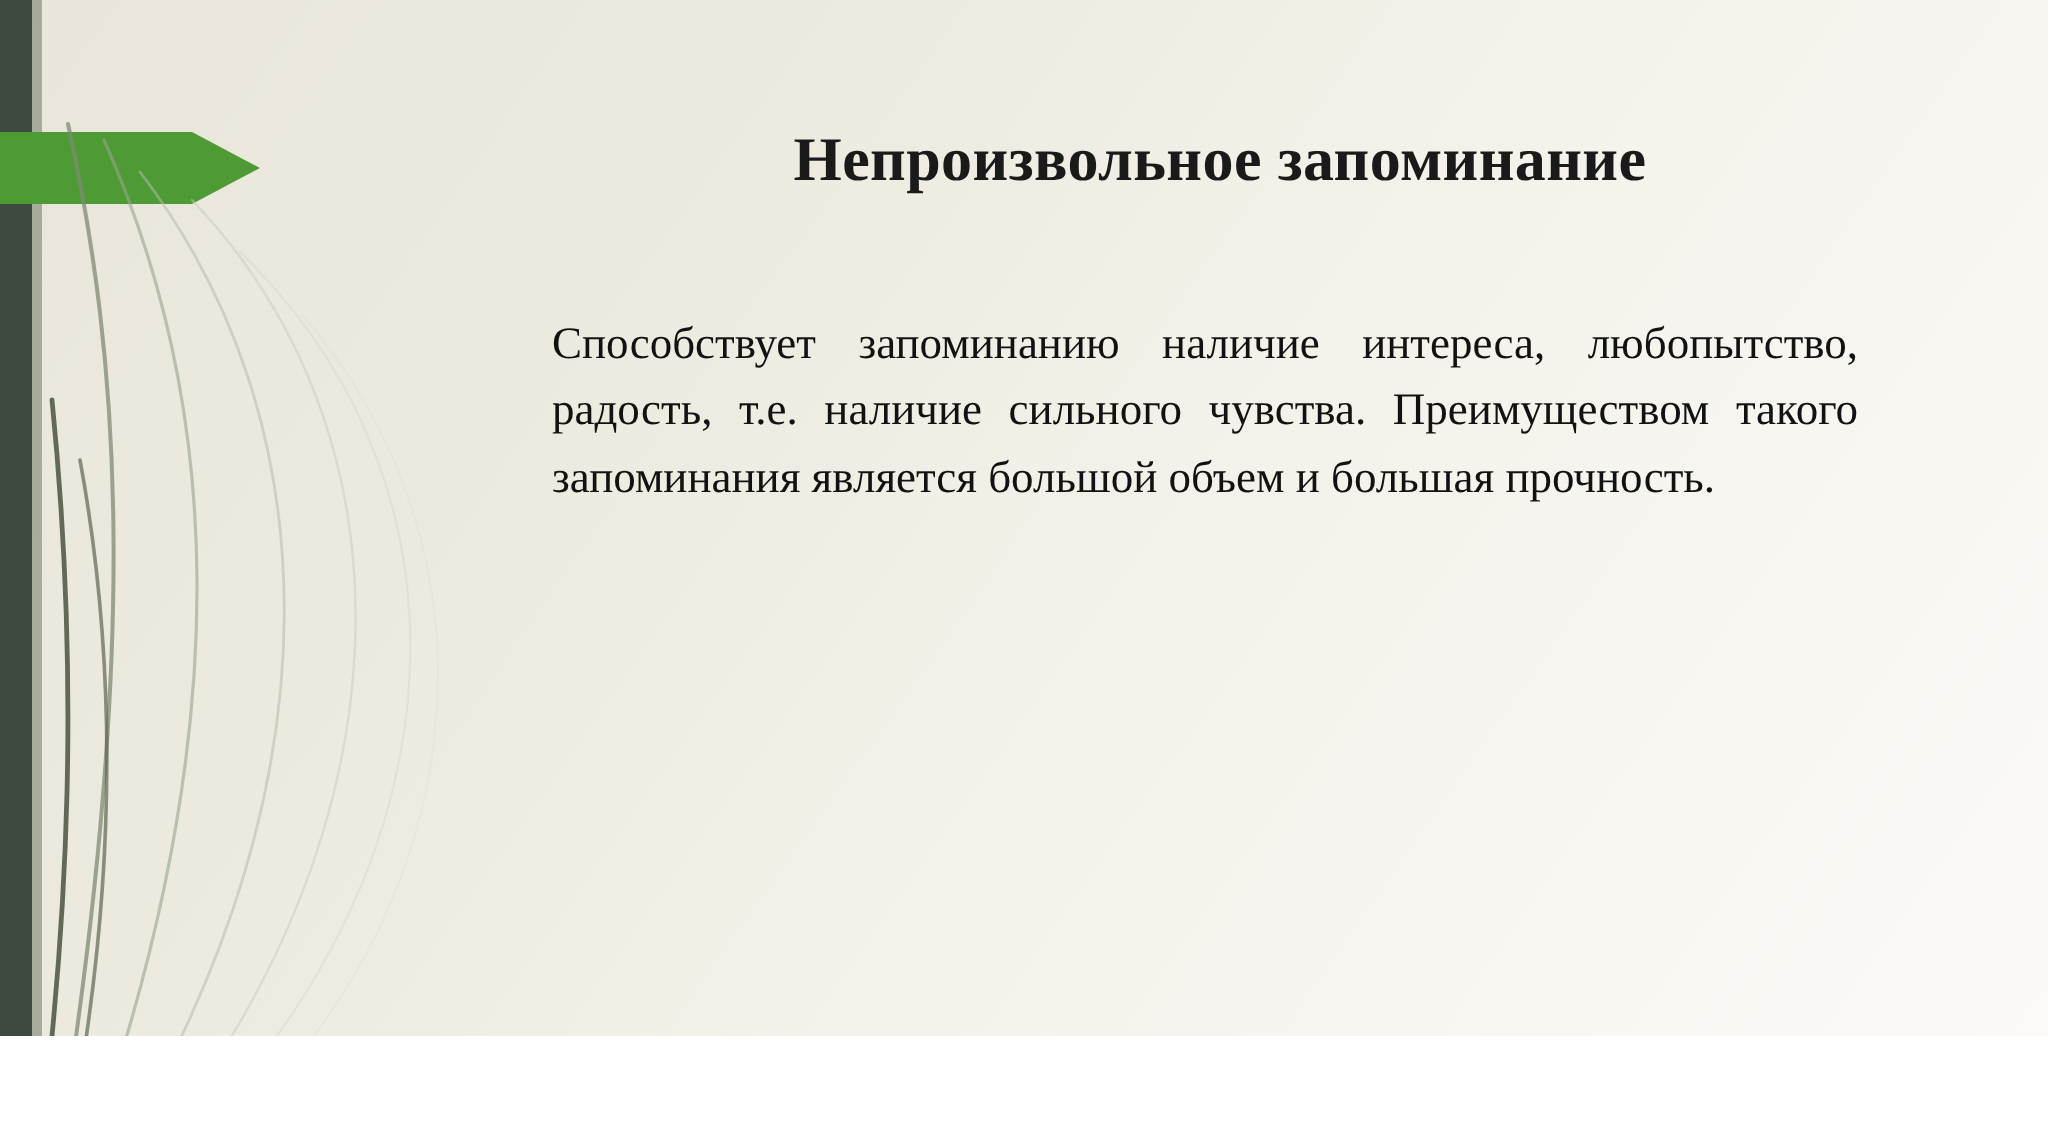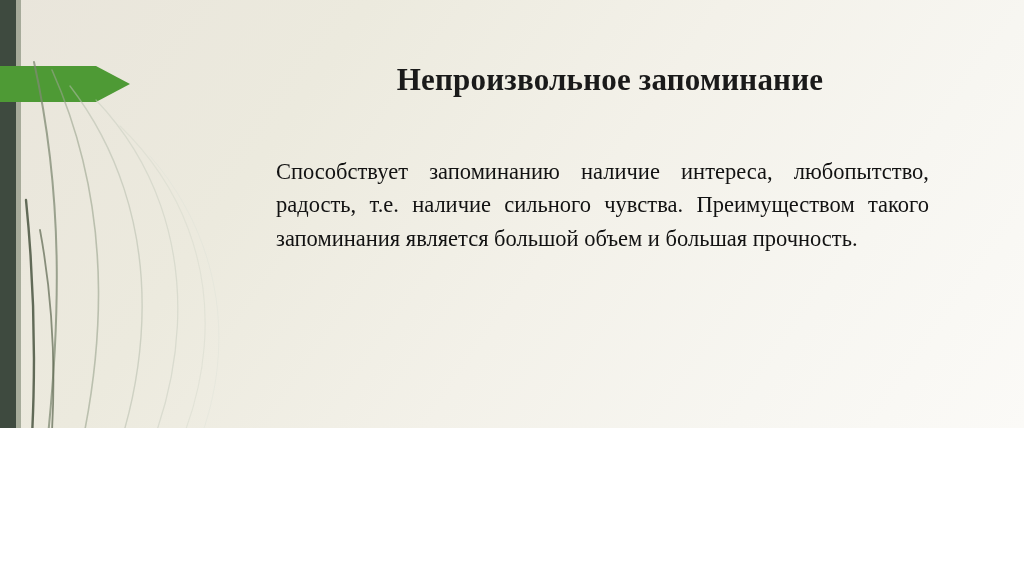--- a/index.html
+++ b/index.html
@@ -3,21 +3,21 @@
 <meta charset="utf-8">
 <style>
   html, body {
     margin: 0;
     padding: 0;
     background: #ffffff;
   }
   .slide {
     position: relative;
     width: 1024px;
-    height: 428px;
+    height: 518px;
     overflow: hidden;
     background: linear-gradient(125deg, #e9e5db 0%, #eceade 28%, #f3f1e9 55%, #f7f6f1 78%, #fbfaf7 100%);
     font-family: "Liberation Serif", serif;
   }
 
   
   .left-band {
     position: absolute;
     left: 0;
     top: 0;

